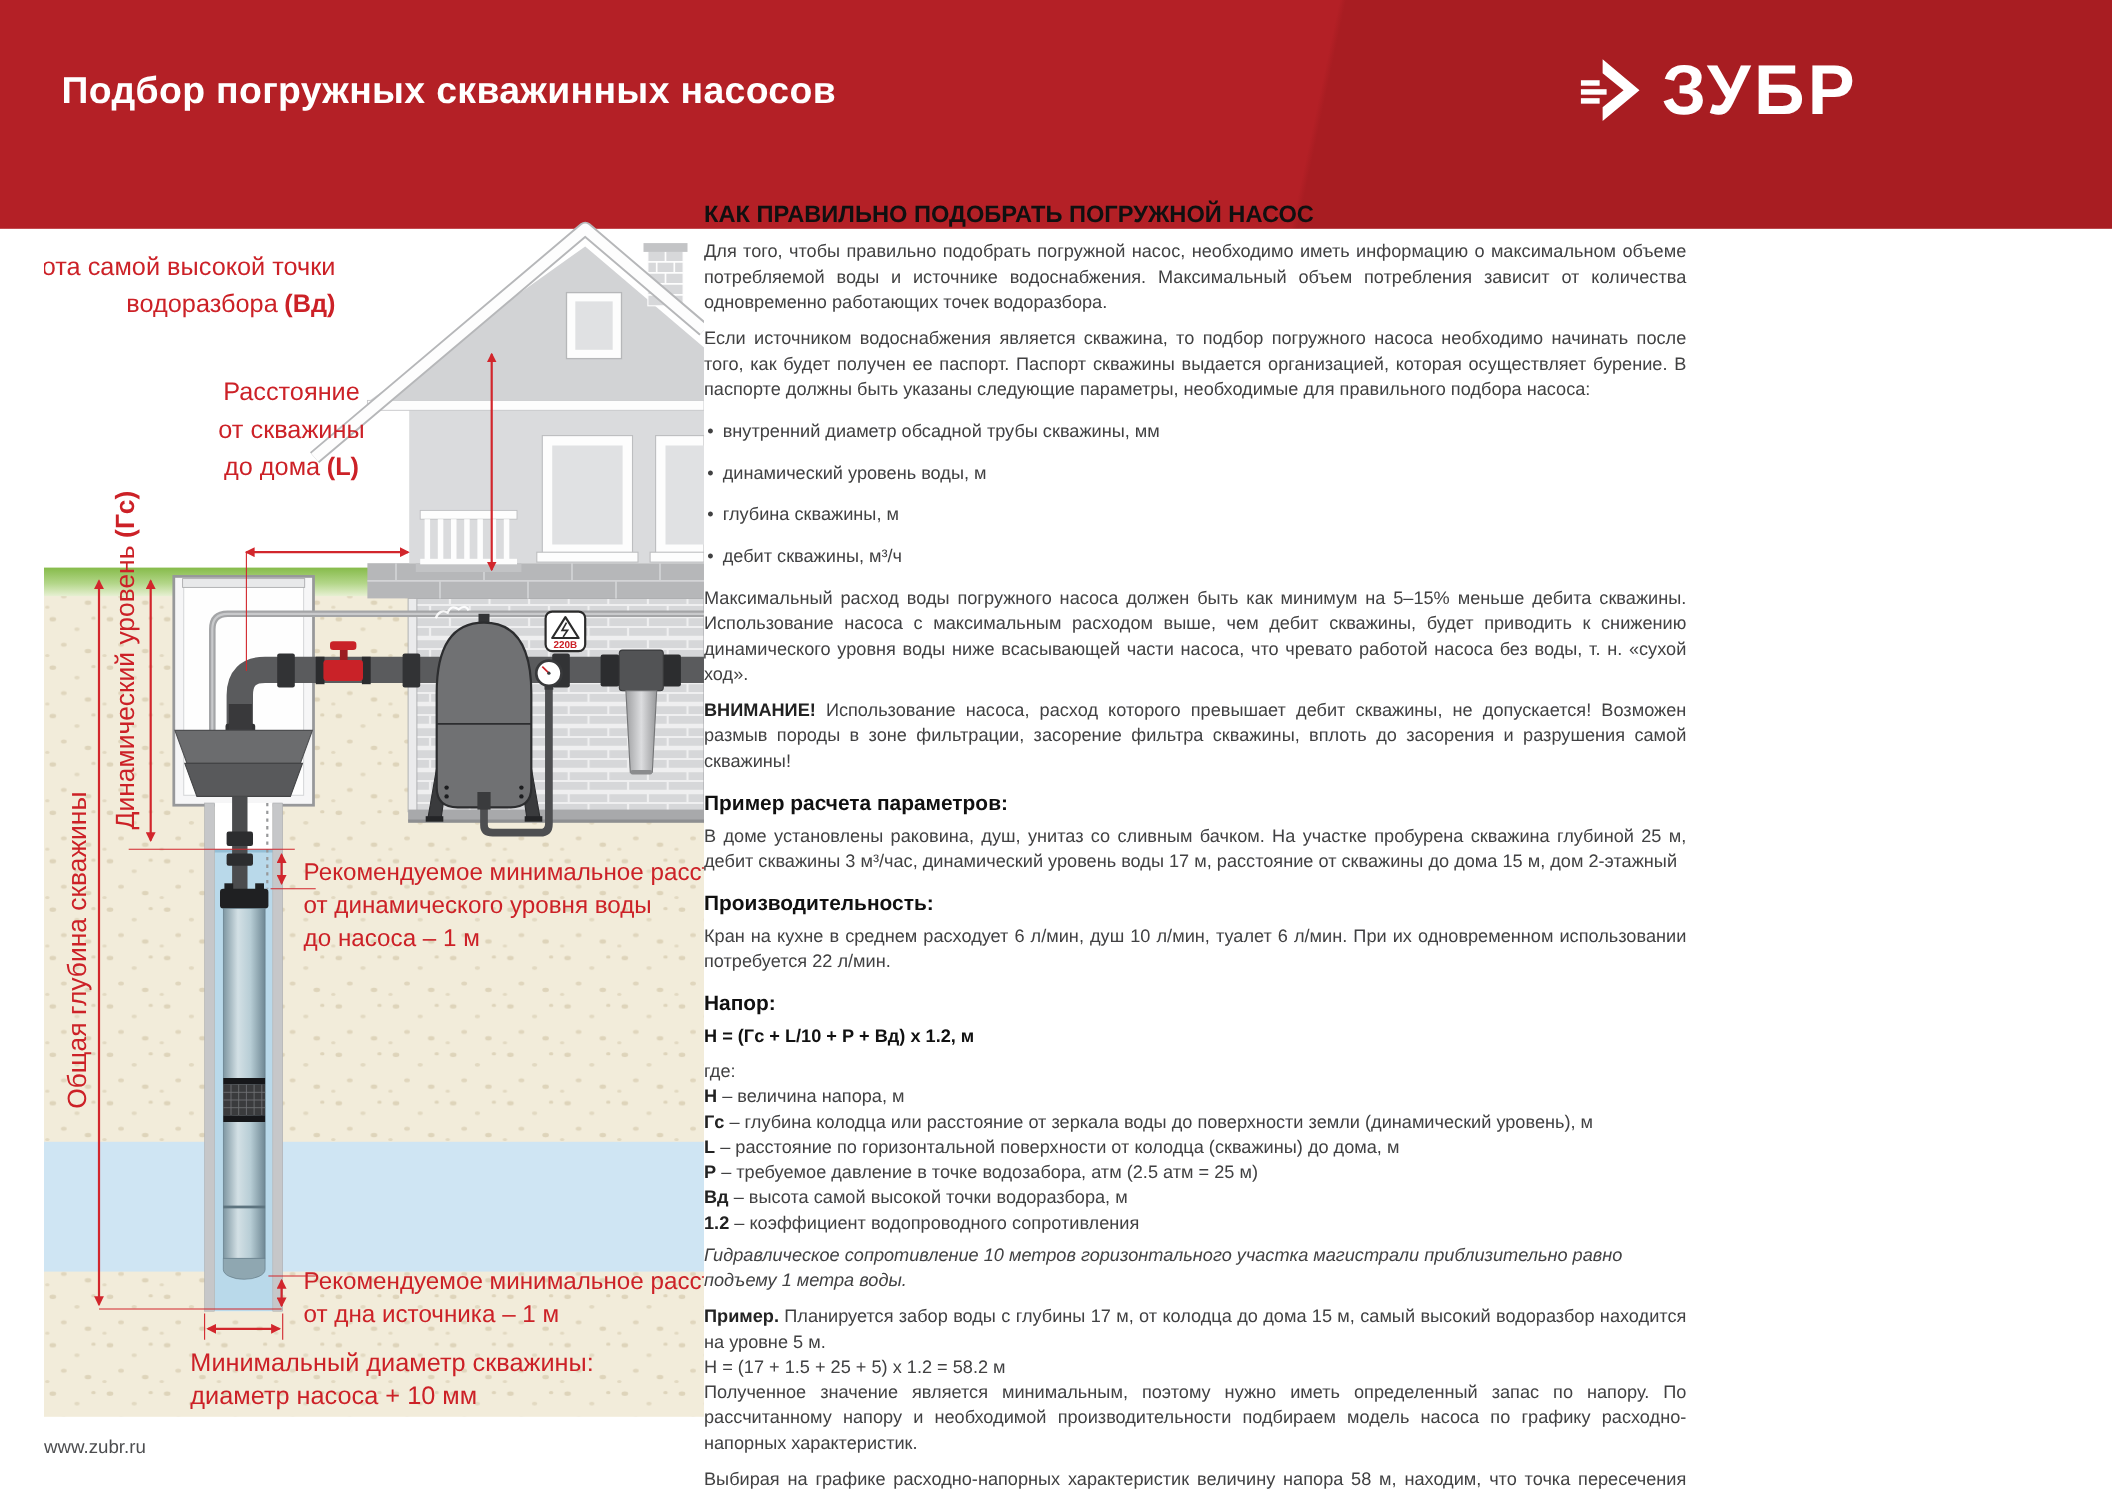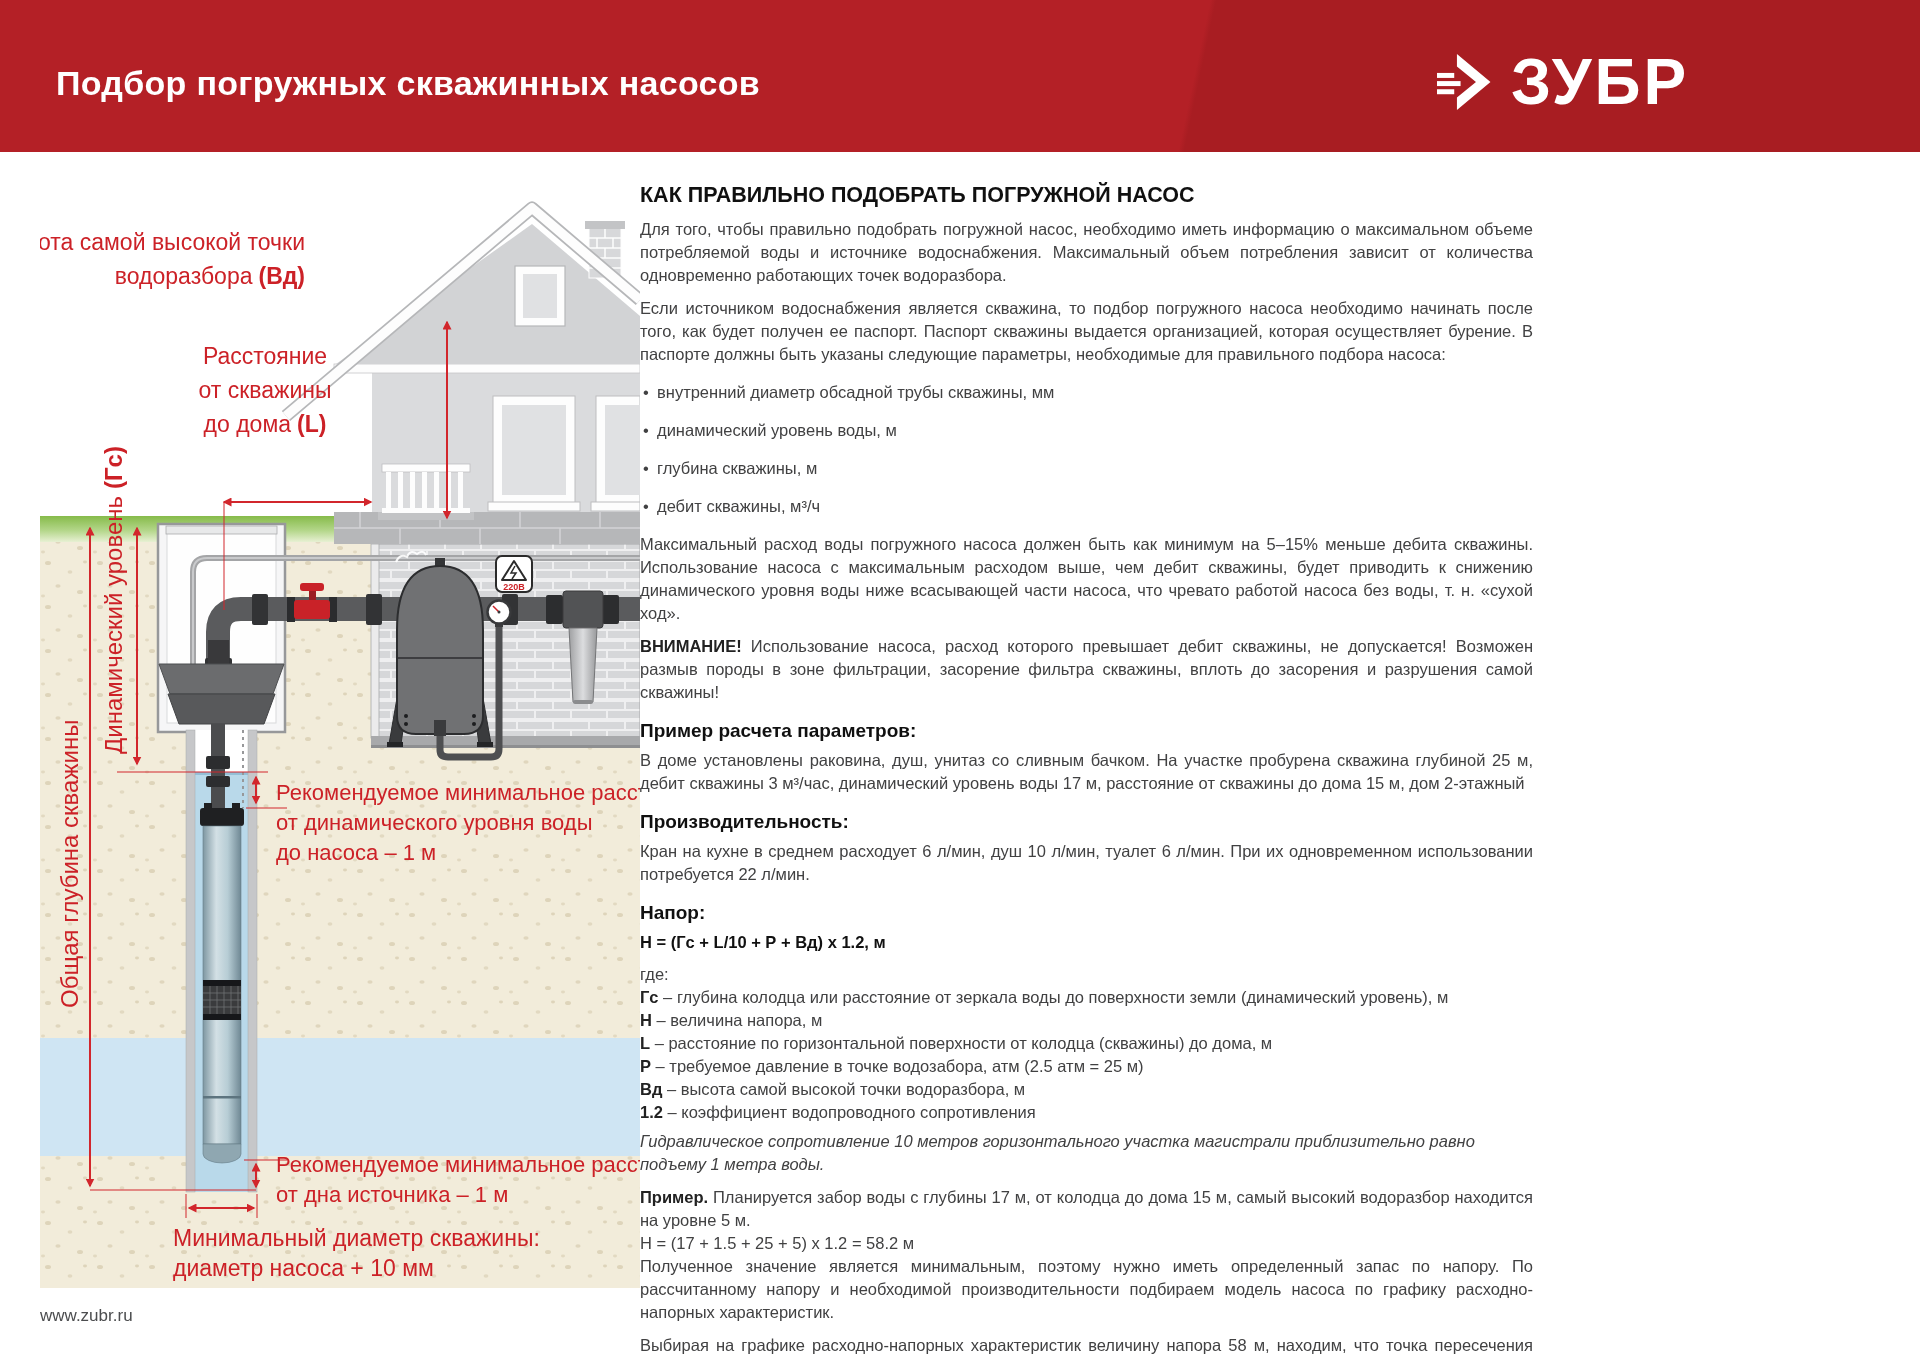--- a/index.html
+++ b/index.html
@@ -1,20 +1,20 @@
 <!DOCTYPE html>
 <html lang="ru"><head>
 <meta charset="utf-8">
 <style>
   html,body { margin:0; padding:0; background:#ffffff; font-family:"Liberation Sans",sans-serif; }
   .page { position:relative; width:1920px; height:1357px; background:#ffffff; overflow:hidden; }
 
   
   header.band {
-    position:absolute; left:0; top:0; width:1920px; height:152px;
+    position:absolute; left:0; top:0; width:1920px; height:208px;
     background:linear-gradient(102deg,#b42026 0%, #b42026 62%, #a81d22 62.3%, #a81d22 100%);
   }
   .page-title {
     position:absolute; left:56px; top:64px;
     color:#ffffff; font-size:34px; font-weight:bold; letter-spacing:.3px; white-space:nowrap;
   }
   .logo { position:absolute; left:1437px; top:44px; display:flex; align-items:center; gap:16px; }
   .logo .brand { color:#ffffff; font-size:64px; font-weight:bold; letter-spacing:3px; line-height:76px; }
 
   
@@ -319,22 +319,22 @@
     <p>В доме установлены раковина, душ, унитаз со сливным бачком. На участке пробурена скважина глубиной 25 м, дебит скважины 3 м³/час, динамический уровень воды 17 м, расстояние от скважины до дома 15 м, дом 2-этажный</p>
 
     <h2>Производительность:</h2>
     <p>Кран на кухне в среднем расходует 6 л/мин, душ 10 л/мин, туалет 6 л/мин. При их одновременном использовании потребуется 22 л/мин.</p>
 
     <h2>Напор:</h2>
     <div class="formula">Н = (Гс + L/10 + Р + Вд) х 1.2, м</div>
 
     <div class="defs">
       <div>где:</div>
+      <div><b>Н</b><span> – величина напора, м</span></div>
       <div><b>Гс</b><span> – глубина колодца или расстояние от зеркала воды до поверхности земли (динамический уровень), м</span></div>
-      <div><b>Н</b><span> – величина напора, м</span></div>
       <div><b>L</b><span> – расстояние по горизонтальной поверхности от колодца (скважины) до дома, м</span></div>
       <div><b>Р</b><span> – требуемое давление в точке водозабора, атм (2.5 атм = 25 м)</span></div>
       <div><b>Вд</b><span> – высота самой высокой точки водоразбора, м</span></div>
       <div><b>1.2</b><span> – коэффициент водопроводного сопротивления</span></div>
     </div>
 
     <p class="note">Гидравлическое сопротивление 10 метров горизонтального участка магистрали приблизительно равно подъему 1 метра воды.</p>
 
     <p class="m0"><b>Пример.</b><span> Планируется забор воды с глубины 17 м, от колодца до дома 15 м, самый высокий водоразбор находится на уровне 5 м.</span></p>
     <div class="m0">Н = (17 + 1.5 + 25 + 5) х 1.2 = 58.2 м</div>

